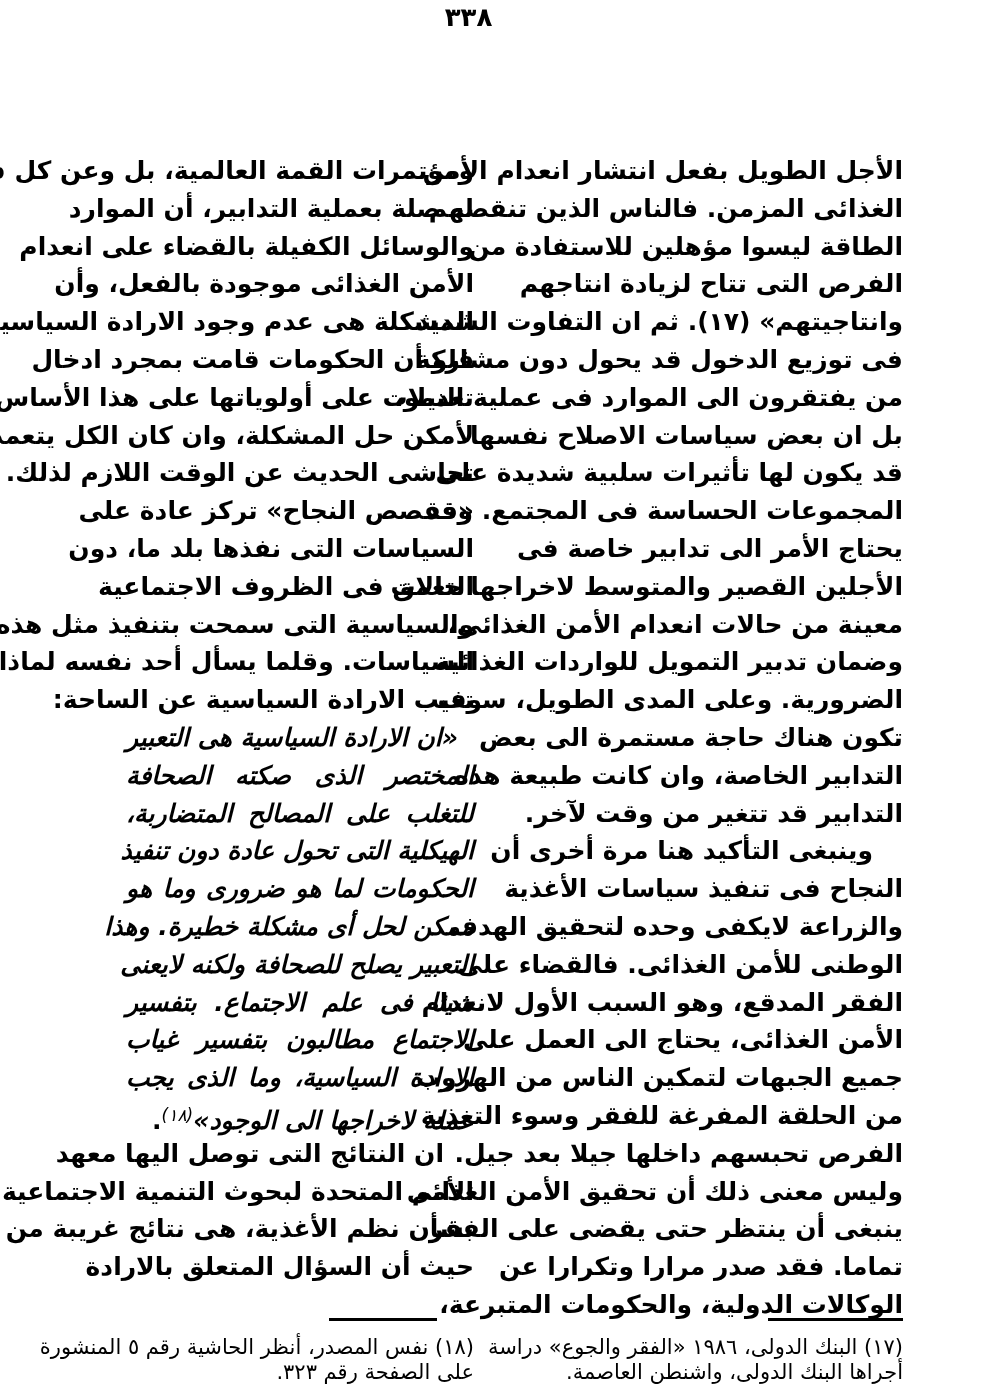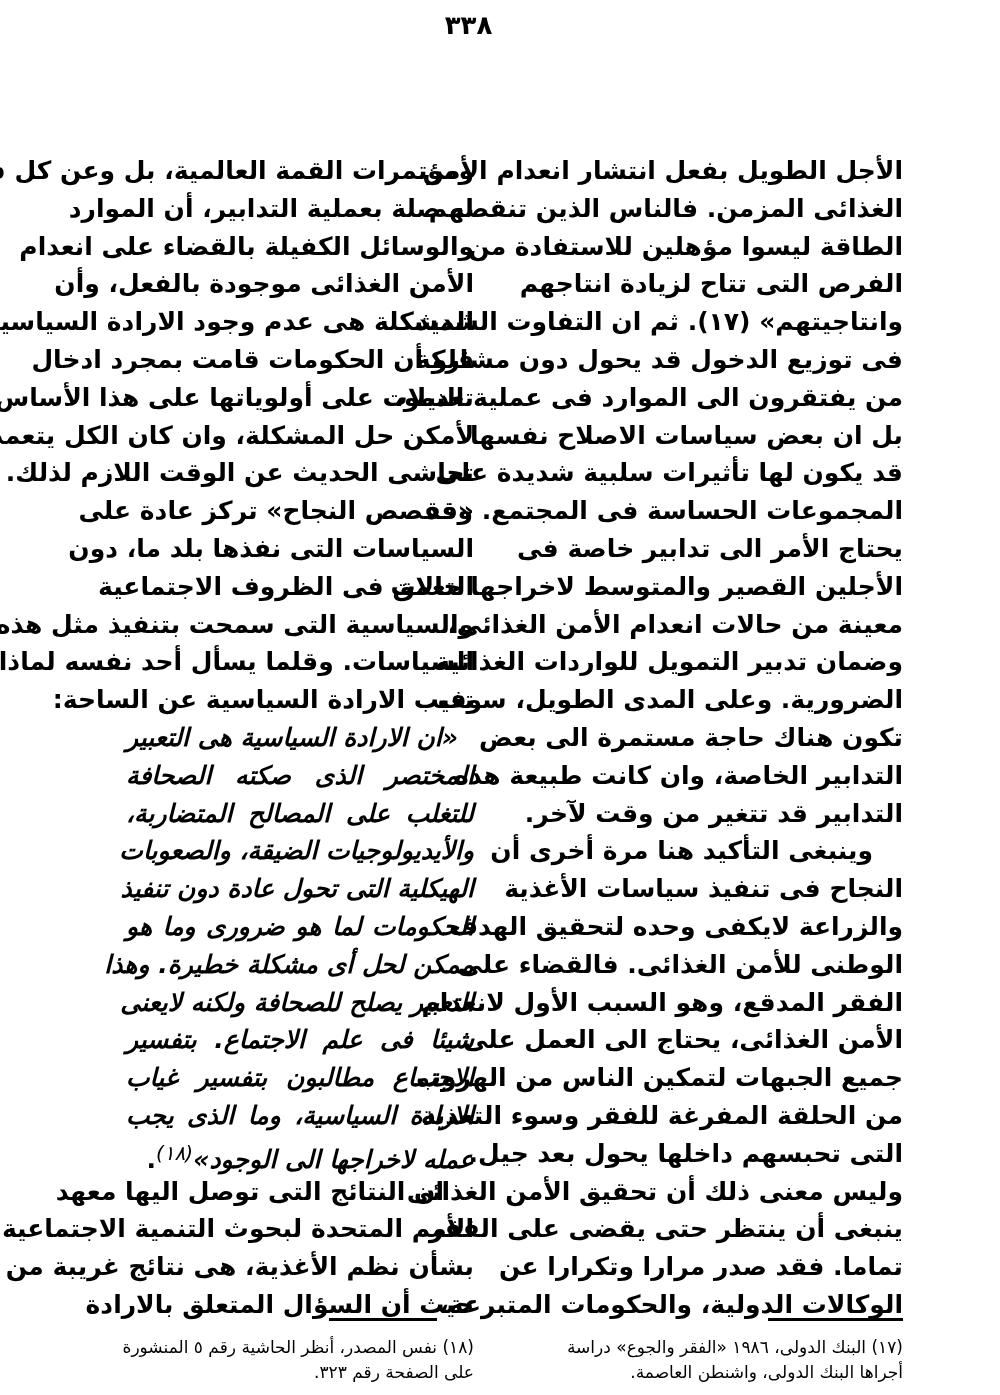--- a/index.html
+++ b/index.html
@@ -2,45 +2,45 @@
 <html><head>
 <meta charset="utf-8">
 <style>
   html, body { margin: 0; padding: 0; background: #ffffff; }
   body {
     width: 1000px; height: 1395px; position: relative; overflow: hidden;
     font-family: "DejaVu Sans", sans-serif; color: #000;
   }
   .page-number {
     position: absolute; top: 2px; left: 0; width: 937px;
-    text-align: center; font-size: 26px; font-weight: bold; direction: rtl; margin-top: 8px;
+    text-align: center; font-size: 26px; font-weight: bold; direction: rtl;
   }
   .column {
     position: absolute; top: 152px; direction: rtl;
     font-size: 25px; font-weight: bold; line-height: 37.8px;
   }
   .col-right { left: 527px; width: 376px; }
   .col-left  { left: 98px;  width: 376px; }
   .line {
     display: block; white-space: nowrap; text-align: justify;
     text-align-last: justify; height: 37.8px; overflow: visible;
   }
   .line.last { text-align-last: right; }
   .line.indent { padding-right: 30px; }
   .line.quote { font-style: italic; padding-left: 28px; }
   .line.quote.first { padding-right: 16px; }
-  sup { font-size: 20px; vertical-align: 8px; font-weight: normal; }
+  sup { font-size: 17px; vertical-align: 8px; font-weight: normal; }
   .rule {
     position: absolute; top: 1318px; height: 3px; background: #000;
   }
   .rule-right { left: 768px; width: 135px; }
   .rule-left  { left: 329px; width: 108px; }
   .footnote {
     position: absolute; top: 1335px; direction: rtl;
-    font-size: 17px; line-height: 25px;
+    font-size: 21px; line-height: 25px;
   }
   .fn-right { left: 527px; width: 376px; text-align: right; }
   .fn-left  { left: 98px; width: 376px; }
   .fn-line { display: block; white-space: nowrap; }
 </style>
 </head>
 <body>
 
 <div class="page-number">٣٣٨</div>
 
@@ -64,21 +64,21 @@
   <span class="line">التدابير الخاصة، وان كانت طبيعة هذه</span>
   <span class="line last">التدابير قد تتغير من وقت لآخر.</span>
   <span class="line indent">وينبغى التأكيد هنا مرة أخرى أن</span>
   <span class="line">النجاح فى تنفيذ سياسات الأغذية</span>
   <span class="line">والزراعة لايكفى وحده لتحقيق الهدف</span>
   <span class="line">الوطنى للأمن الغذائى. فالقضاء على</span>
   <span class="line">الفقر المدقع، وهو السبب الأول لانعدام</span>
   <span class="line">الأمن الغذائى، يحتاج الى العمل على</span>
   <span class="line">جميع الجبهات لتمكين الناس من الهروب</span>
   <span class="line">من الحلقة المفرغة للفقر وسوء التغذية</span>
-  <span class="line">التى تحبسهم داخلها يحول بعد جيل.</span>
+  <span class="line">الفرص تحبسهم داخلها جيلا بعد جيل.</span>
   <span class="line">وليس معنى ذلك أن تحقيق الأمن الغذائى</span>
   <span class="line">ينبغى أن ينتظر حتى يقضى على الفقر</span>
   <span class="line">تماما. فقد صدر مرارا وتكرارا عن</span>
   <span class="line">الوكالات الدولية، والحكومات المتبرعة،</span>
 </div>
 
 <div class="column col-left">
   <span class="line">ومؤتمرات القمة العالمية، بل وعن كل فرد</span>
   <span class="line">له صلة بعملية التدابير، أن الموارد</span>
   <span class="line">والوسائل الكفيلة بالقضاء على انعدام</span>
@@ -90,21 +90,20 @@
   <span class="line">تحاشى الحديث عن الوقت اللازم لذلك.</span>
   <span class="line">«فقصص النجاح» تركز عادة على</span>
   <span class="line">السياسات التى نفذها بلد ما، دون</span>
   <span class="line">التعمق فى الظروف الاجتماعية</span>
   <span class="line">والسياسية التى سمحت بتنفيذ مثل هذه</span>
   <span class="line">السياسات. وقلما يسأل أحد نفسه لماذا</span>
   <span class="line last">تغيب الارادة السياسية عن الساحة:</span>
   <span class="line quote first">«ان الارادة السياسية هى التعبير</span>
   <span class="line quote">المختصر الذى صكته الصحافة</span>
   <span class="line quote">للتغلب على المصالح المتضاربة،</span>
-  <span class="line quote">والأيديولوجيات الضيقة، والصعوبات</span>
   <span class="line quote">الهيكلية التى تحول عادة دون تنفيذ</span>
   <span class="line quote">الحكومات لما هو ضرورى وما هو</span>
   <span class="line quote">ممكن لحل أى مشكلة خطيرة. وهذا</span>
   <span class="line quote">التعبير يصلح للصحافة ولكنه لايعنى</span>
   <span class="line quote">شيئا فى علم الاجتماع. بتفسير</span>
   <span class="line quote">الاجتماع مطالبون بتفسير غياب</span>
   <span class="line quote">الارادة السياسية، وما الذى يجب</span>
   <span class="line quote last"><span>عمله لاخراجها الى الوجود»</span><sup>(١٨)</sup><span style="font-style:normal">.</span></span>
   <span class="line indent">ان النتائج التى توصل اليها معهد</span>
   <span class="line">الأمم المتحدة لبحوث التنمية الاجتماعية</span>

